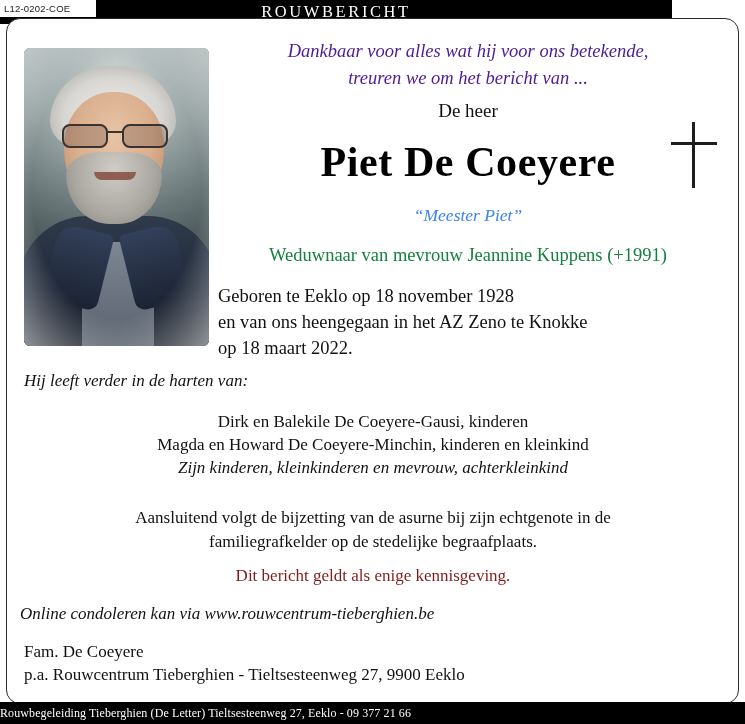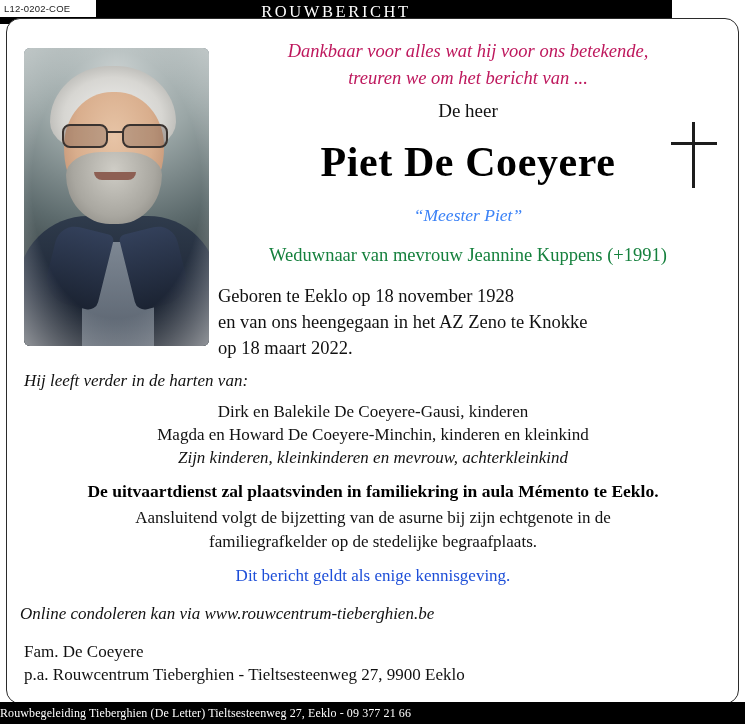--- a/index.html
+++ b/index.html
@@ -222,21 +222,21 @@
   
   .intro {
     position: absolute;
     left: 218px;
     top: 38px;
     width: 500px;
     text-align: center;
     font-style: italic;
     font-size: 18.5px;
     line-height: 27px;
-    color: #be185d;
+    color: #4c1d95;
   }
   .deheer {
     position: absolute;
     left: 218px;
     top: 100px;
     width: 500px;
     text-align: center;
     font-size: 19px;
     color: #111;
   }
@@ -285,21 +285,21 @@
     position: absolute;
     left: 24px;
     top: 371px;
     font-style: italic;
     font-size: 17px;
     color: #111;
   }
   .survivors {
     position: absolute;
     left: 24px;
-    top: 400px;
+    top: 410px;
     width: 698px;
     text-align: center;
     font-size: 17px;
     line-height: 23px;
     color: #111;
   }
   .survivors .italic-line {
     font-style: italic;
   }
 
@@ -323,21 +323,21 @@
     line-height: 24px;
     color: #111;
   }
   .notice {
     position: absolute;
     left: 24px;
     top: 566px;
     width: 698px;
     text-align: center;
     font-size: 17px;
-    color: #1d4ed8;
+    color: #7f1d1d;
   }
   .condolences {
     position: absolute;
     left: 20px;
     top: 604px;
     font-style: italic;
     font-size: 17px;
     color: #111;
   }
   .family {
@@ -406,21 +406,20 @@
   </div>
 
   <div class="survivors-lead">Hij leeft verder in de harten van:</div>
 
   <div class="survivors">
     <div>Dirk en Balekile De Coeyere-Gausi, kinderen</div>
     <div>Magda en Howard De Coeyere-Minchin, kinderen en kleinkind</div>
     <div class="italic-line">Zijn kinderen, kleinkinderen en mevrouw, achterkleinkind</div>
   </div>
 
-  <div class="service">De uitvaartdienst zal plaatsvinden in familiekring in aula Mémento te Eeklo.</div>
 
   <div class="service-detail">
     <div>Aansluitend volgt de bijzetting van de asurne bij zijn echtgenote in de</div>
     <div>familiegrafkelder op de stedelijke begraafplaats.</div>
   </div>
 
   <div class="notice">Dit bericht geldt als enige kennisgeving.</div>
 
   <div class="condolences">Online condoleren kan via www.rouwcentrum-tieberghien.be</div>
 

